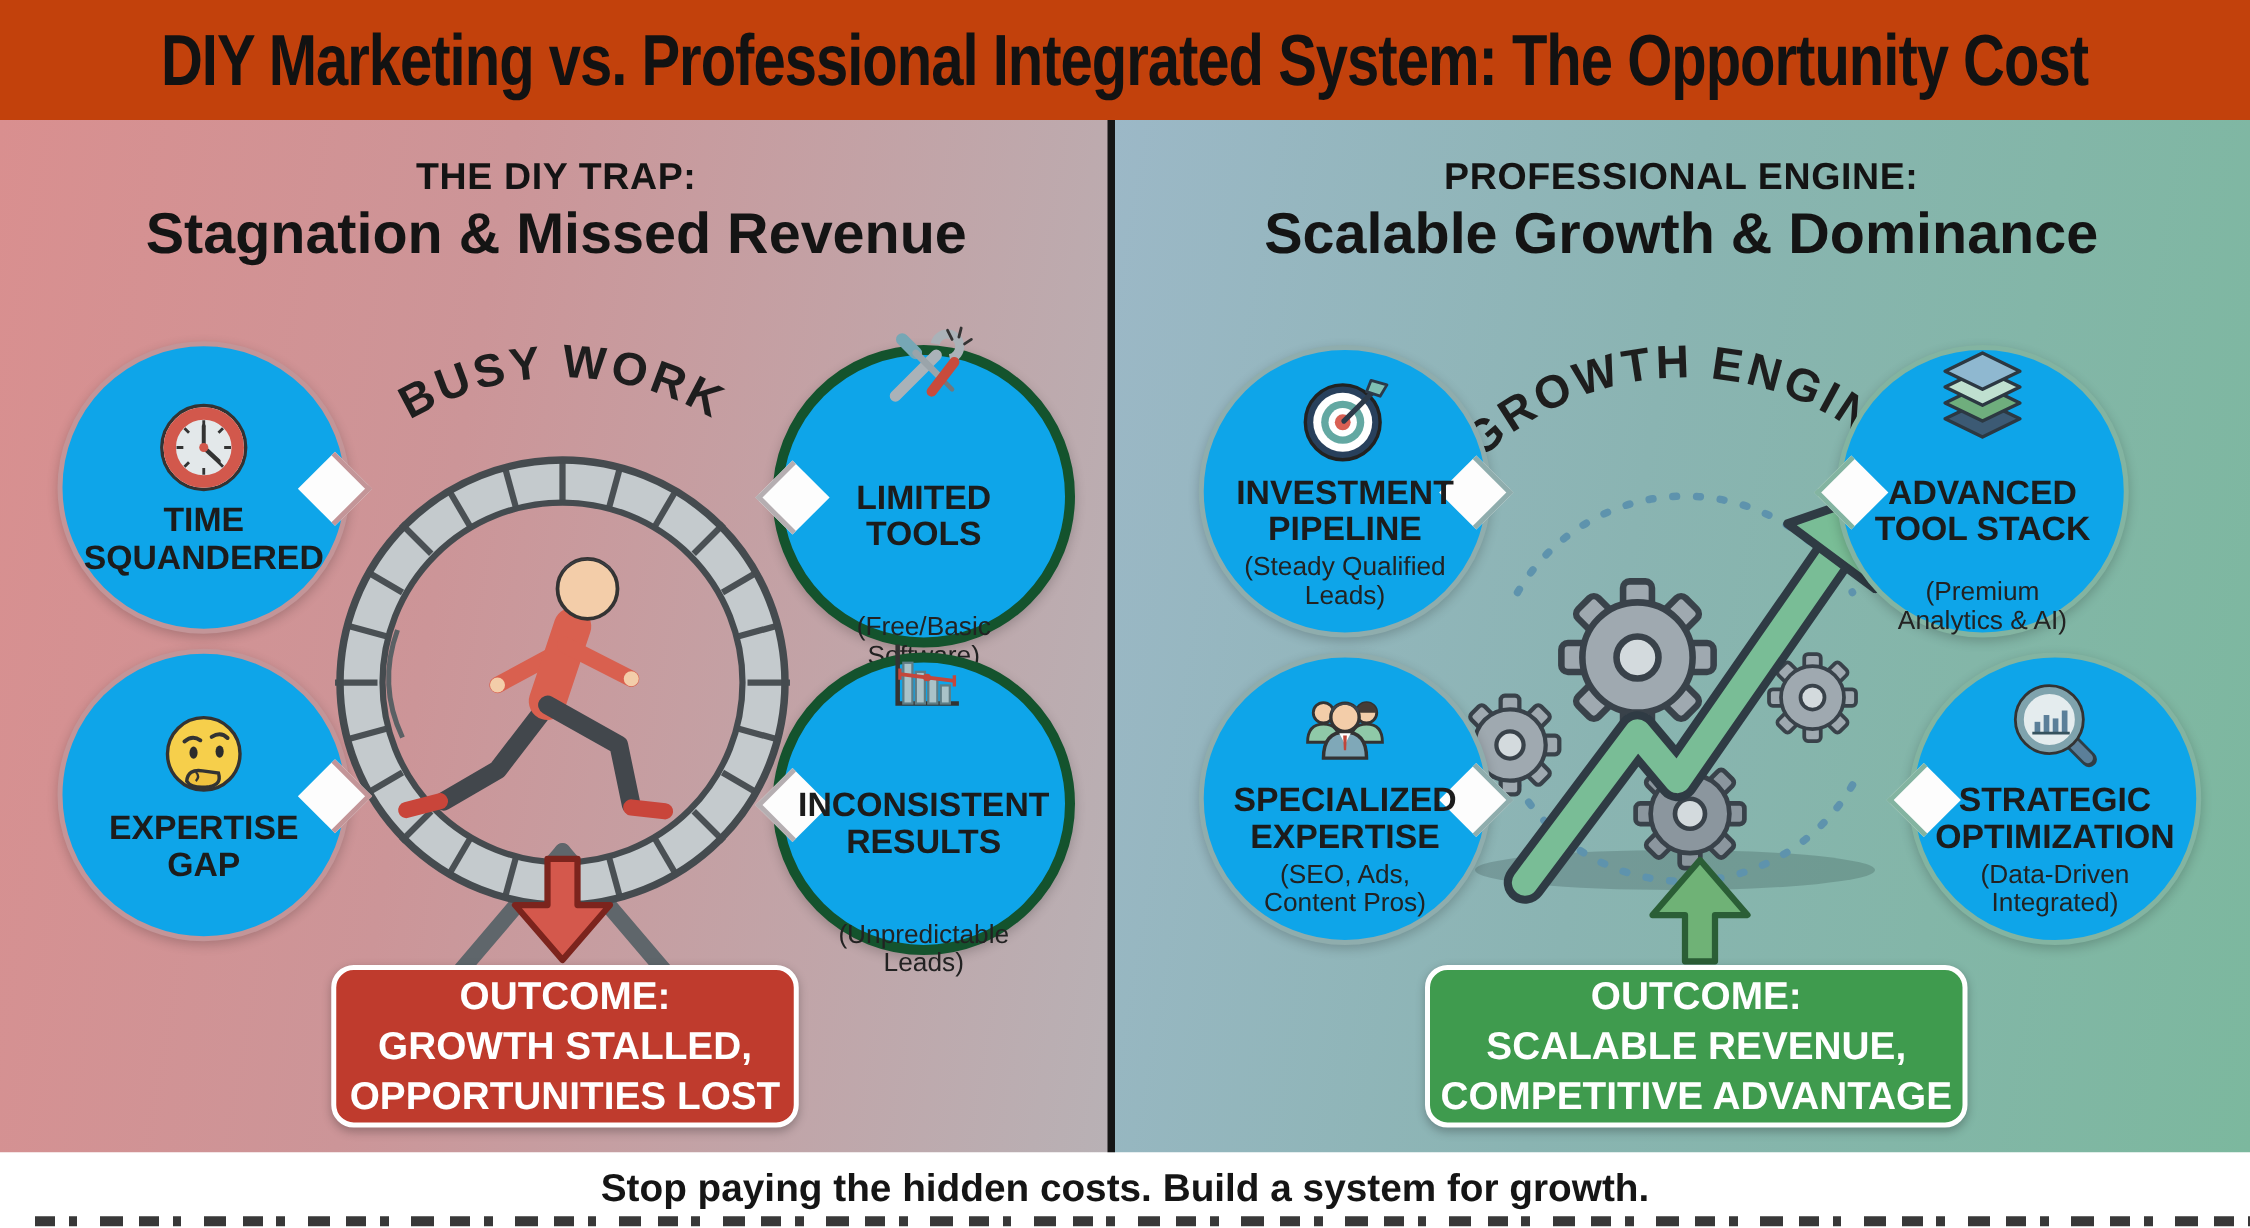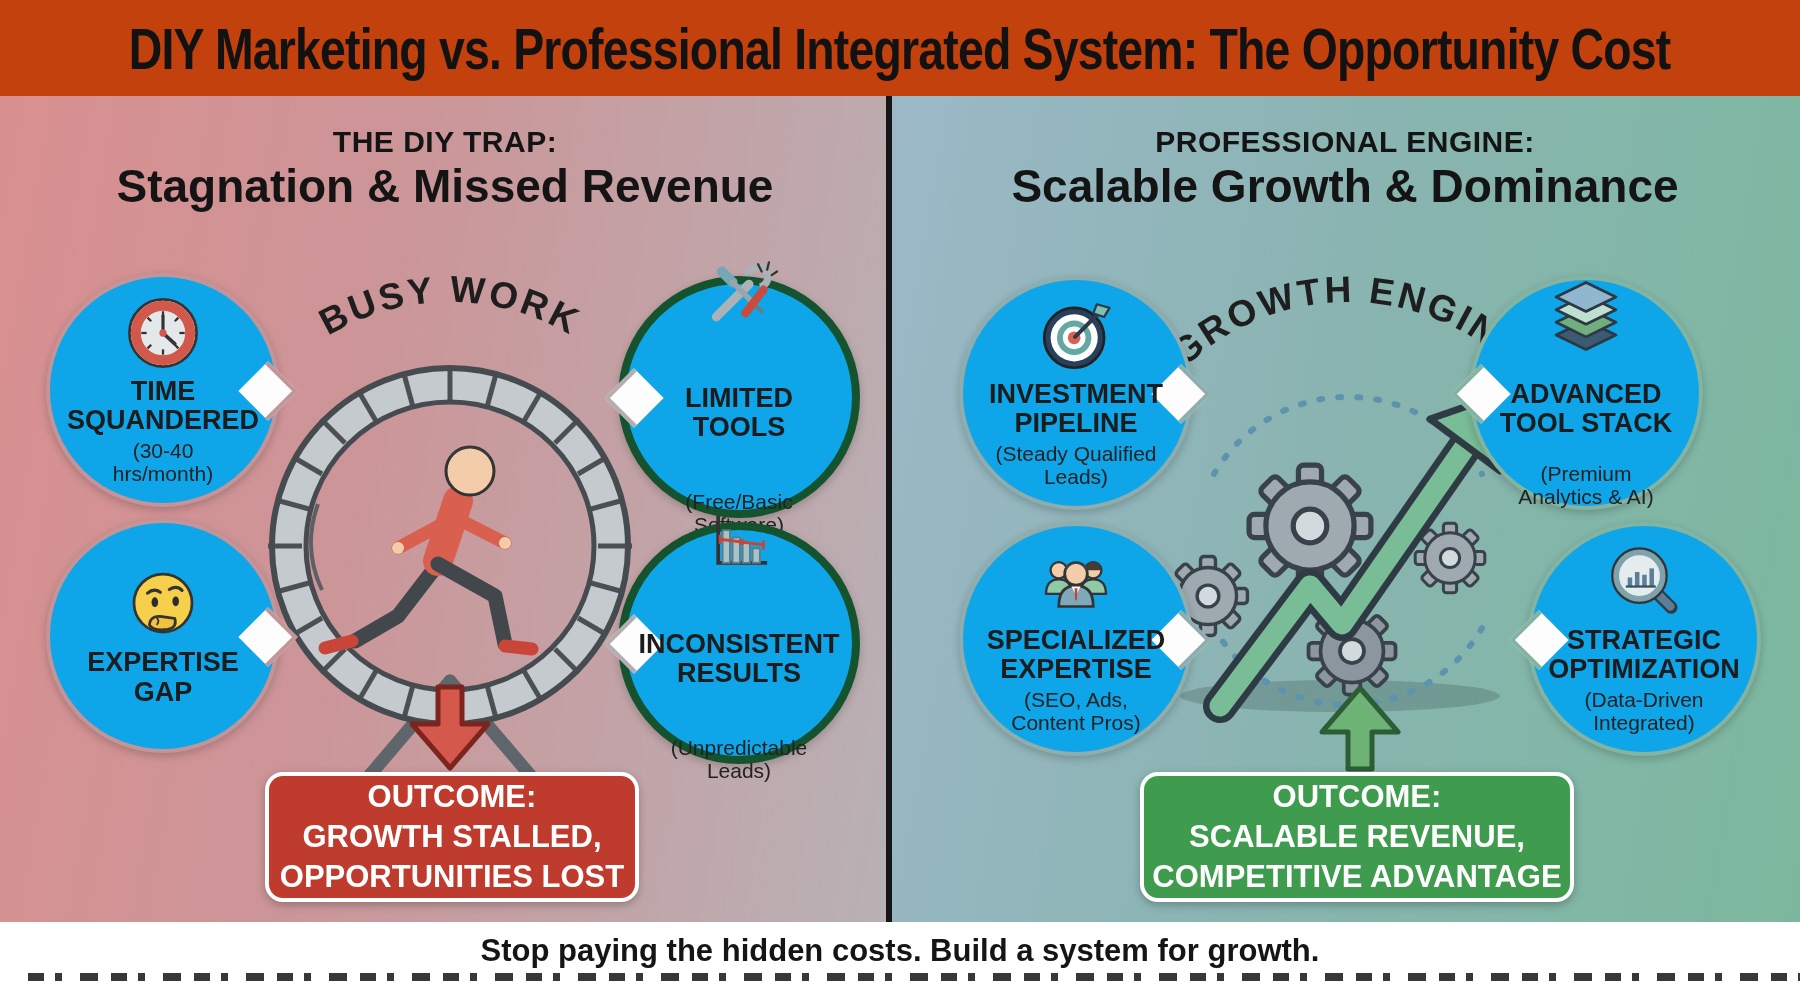--- a/index.html
+++ b/index.html
@@ -217,21 +217,20 @@
         </g>
         <line x1="45" y1="43" x2="45" y2="24" stroke="#333" stroke-width="3.5" stroke-linecap="round"></line>
         <line x1="45" y1="43" x2="58" y2="55" stroke="#333" stroke-width="4" stroke-linecap="round"></line>
         <circle cx="45" cy="43" r="4" fill="#d2584c"></circle>
       </svg>
     </div>
     <div class="b-title">
       <span>TIME</span>
         <span>SQUANDERED</span>
     </div>
-    <div class="b-sub">(30-40 hrs/month)</div>
   </div>
 
   <div class="bubble b-tools rim-gray tail-left">
     <div class="b-icon">
       <svg width="84" height="78" viewBox="0 0 90 86">
         <path d="M68 33 A11 11 0 1 0 55 20" fill="none" stroke="#aab2b8" stroke-width="8"></path>
         <line x1="20" y1="66" x2="56" y2="30" stroke="#aab2b8" stroke-width="10" stroke-linecap="round"></line>
         <line x1="26" y1="16" x2="38" y2="28" stroke="#76a7b5" stroke-width="11" stroke-linecap="round"></line>
         <line x1="38" y1="28" x2="62" y2="52" stroke="#9aa4aa" stroke-width="6" stroke-linecap="round"></line>
         <line x1="62" y1="52" x2="70" y2="60" stroke="#6f787e" stroke-width="4" stroke-linecap="round"></line>

